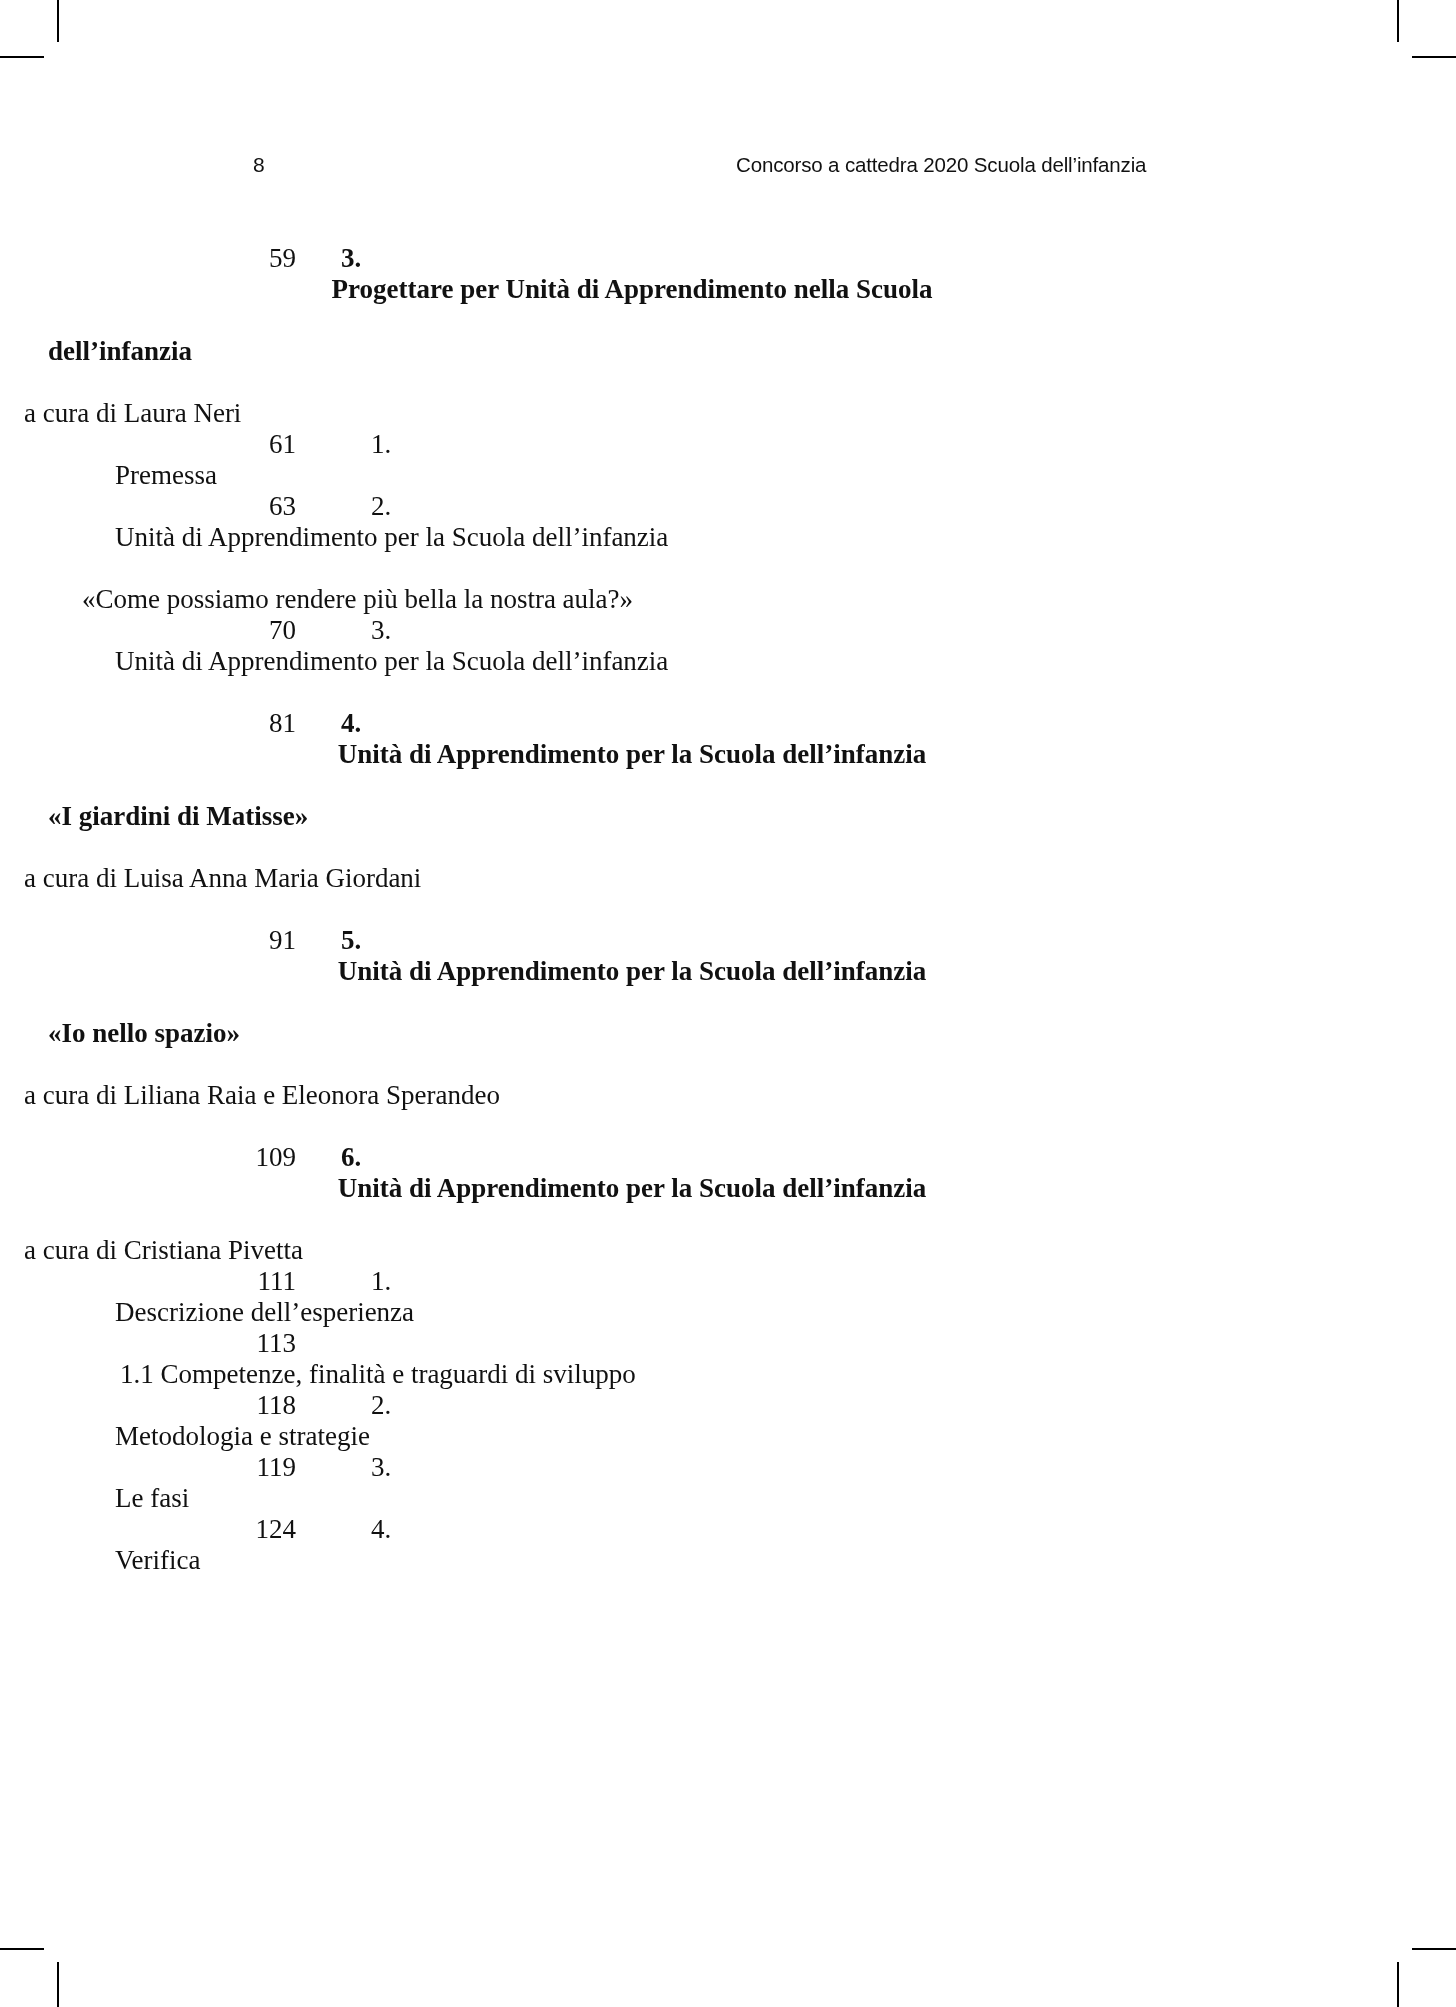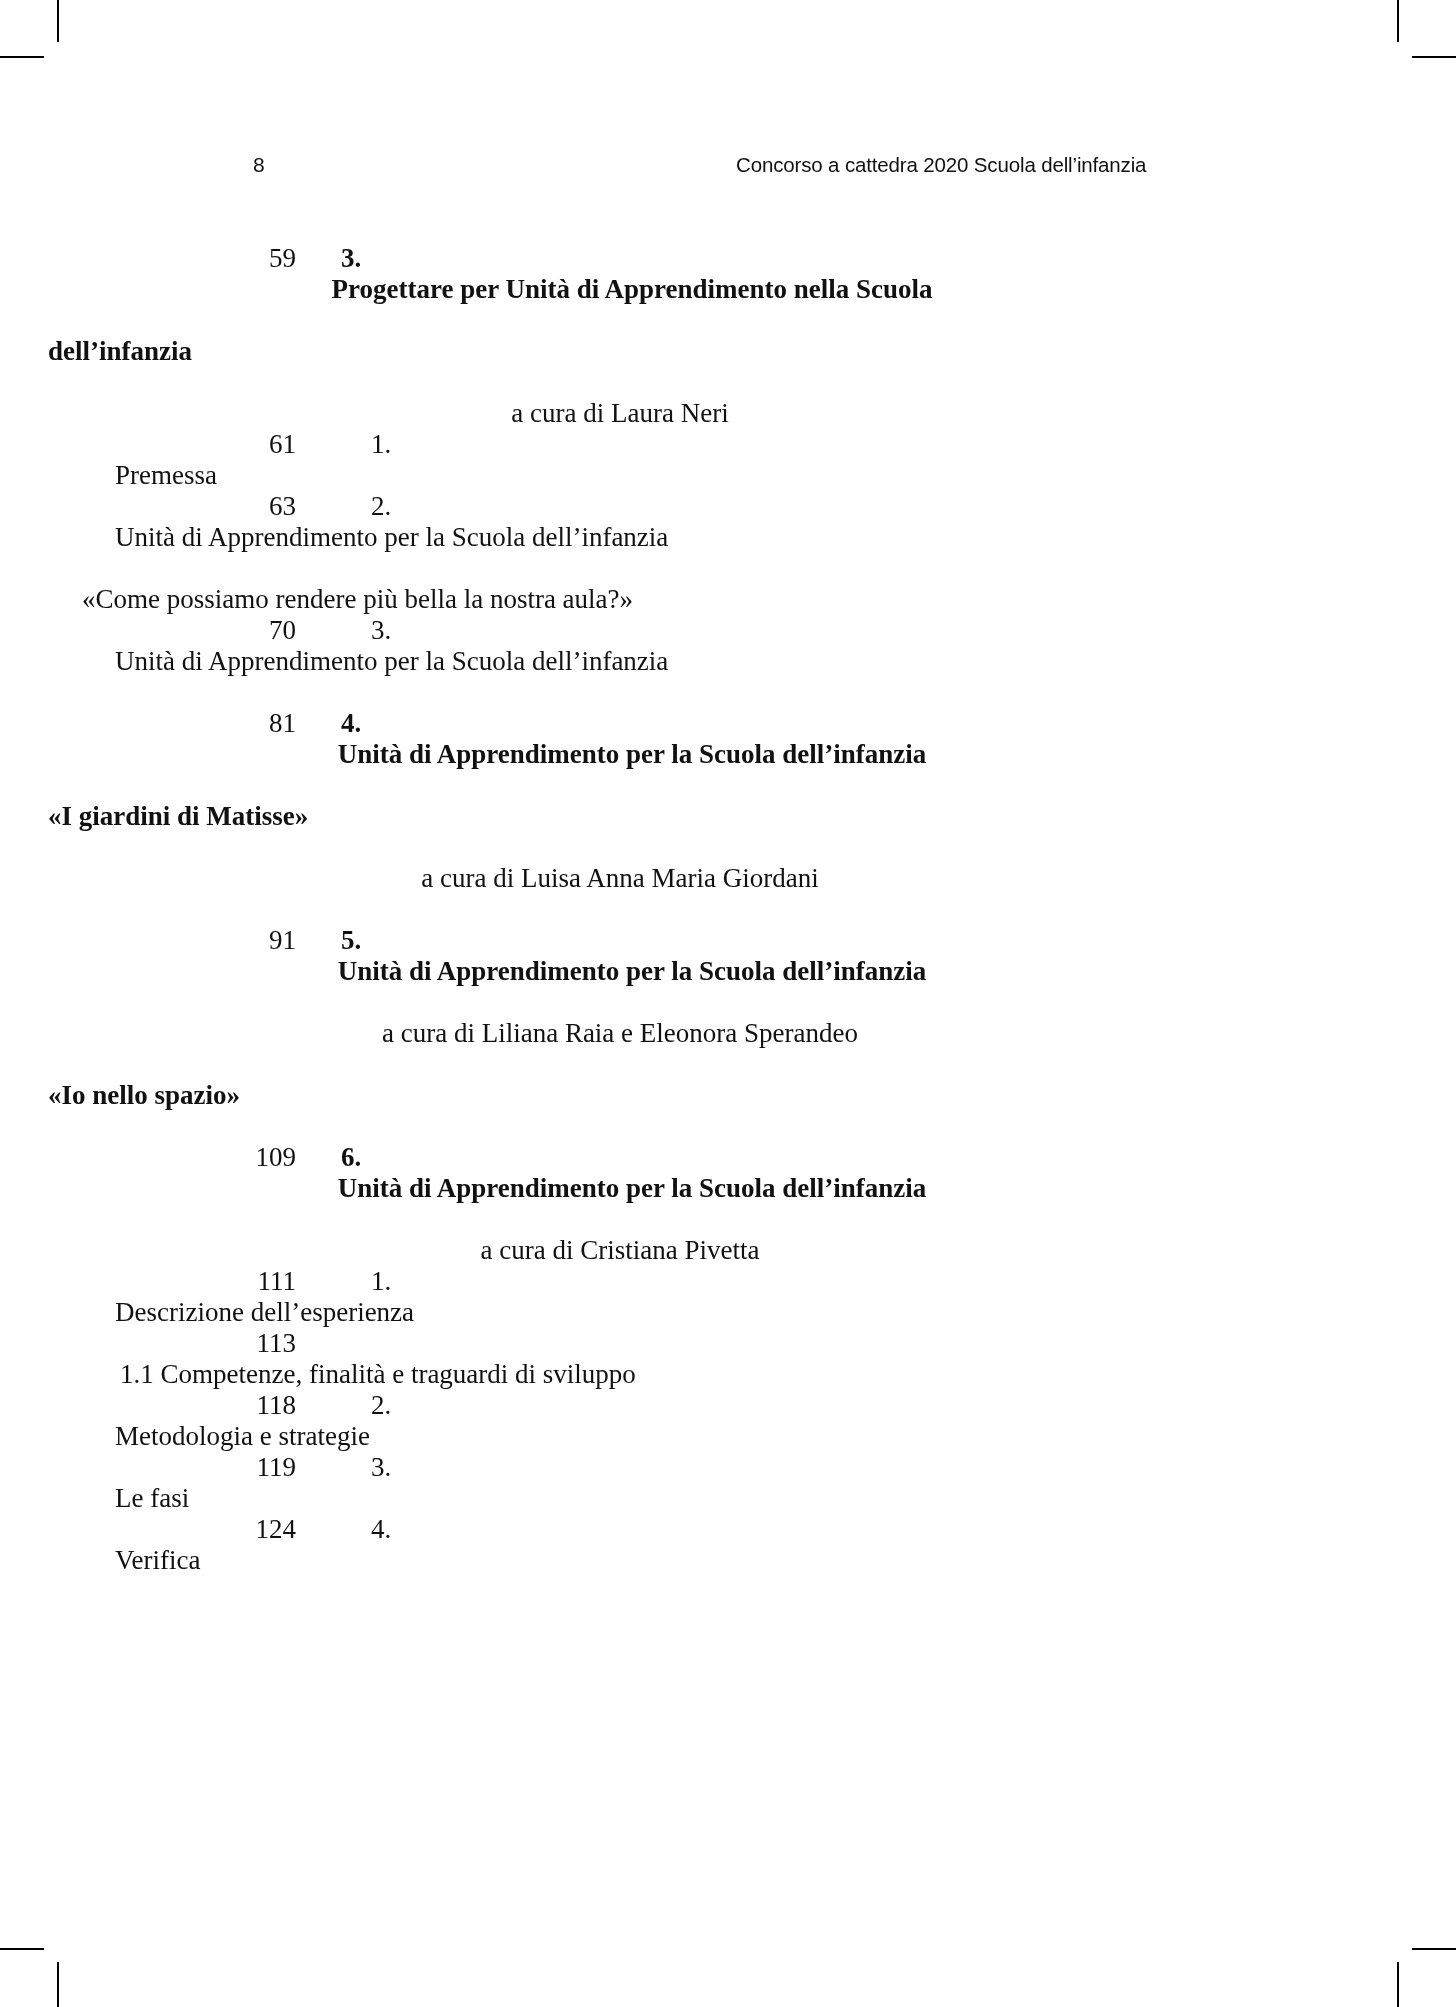--- a/index.html
+++ b/index.html
@@ -107,21 +107,21 @@
   .lvl-chapter .rowbody { font-weight: bold; }
   .lvl-chapter .num { left: 0; width: 44px; }
   .lvl-chapter .txt { margin-left: 48px; text-align: center; }
 
   
   .lvl-chapter-cont .rowbody { font-weight: bold; }
   .lvl-chapter-cont .txt { margin-left: 48px; }
 
   
   .lvl-byline .rowbody { font-weight: 400; }
-  .lvl-byline .txt { margin-left: 24px; text-align: center; }
+  .lvl-byline .txt { margin-left: 24px; }
 
   
   .lvl-sub .rowbody { font-weight: 400; }
   .lvl-sub .num { left: 30px; width: 44px; }
   .lvl-sub .txt { margin-left: 115px; }
 
   
   .lvl-sub-cont .rowbody { font-weight: 400; }
   .lvl-sub-cont .txt { margin-left: 82px; }
 
@@ -157,22 +157,22 @@
       <div class="toc-row lvl-sub"><span class="pagenum">61</span><span class="rowbody"><span class="num">1.</span><span class="txt">Premessa</span></span></div>
       <div class="toc-row lvl-sub"><span class="pagenum">63</span><span class="rowbody"><span class="num">2.</span><span class="txt">Unità di Apprendimento per la Scuola dell’infanzia</span></span></div>
       <div class="toc-row lvl-sub-cont"><span class="pagenum"></span><span class="rowbody"><span class="num"></span><span class="txt">«Come possiamo rendere più bella la nostra aula?»</span></span></div>
       <div class="toc-row lvl-sub"><span class="pagenum">70</span><span class="rowbody"><span class="num">3.</span><span class="txt">Unità di Apprendimento per la Scuola dell’infanzia</span></span></div>
       <div class="gap"></div>
       <div class="toc-row lvl-chapter"><span class="pagenum">81</span><span class="rowbody"><span class="num">4.</span><span class="txt">Unità di Apprendimento per la Scuola dell’infanzia</span></span></div>
       <div class="toc-row lvl-chapter-cont"><span class="pagenum"></span><span class="rowbody"><span class="num"></span><span class="txt">«I giardini di Matisse»</span></span></div>
       <div class="toc-row lvl-byline"><span class="pagenum"></span><span class="rowbody"><span class="num"></span><span class="txt">a cura di Luisa Anna Maria Giordani</span></span></div>
       <div class="gap"></div>
       <div class="toc-row lvl-chapter"><span class="pagenum">91</span><span class="rowbody"><span class="num">5.</span><span class="txt">Unità di Apprendimento per la Scuola dell’infanzia</span></span></div>
+      <div class="toc-row lvl-chapter-cont"><span class="pagenum"></span><span class="rowbody"><span class="num"></span><span class="txt">«Io nello spazio»</span></span></div>
       <div class="toc-row lvl-byline"><span class="pagenum"></span><span class="rowbody"><span class="num"></span><span class="txt">a cura di Liliana Raia e Eleonora Sperandeo</span></span></div>
-      <div class="toc-row lvl-chapter-cont"><span class="pagenum"></span><span class="rowbody"><span class="num"></span><span class="txt">«Io nello spazio»</span></span></div>
       <div class="gap"></div>
       <div class="toc-row lvl-chapter"><span class="pagenum">109</span><span class="rowbody"><span class="num">6.</span><span class="txt">Unità di Apprendimento per la Scuola dell’infanzia</span></span></div>
       <div class="toc-row lvl-byline"><span class="pagenum"></span><span class="rowbody"><span class="num"></span><span class="txt">a cura di Cristiana Pivetta</span></span></div>
       <div class="toc-row lvl-sub"><span class="pagenum">111</span><span class="rowbody"><span class="num">1.</span><span class="txt">Descrizione dell’esperienza</span></span></div>
       <div class="toc-row lvl-subsub"><span class="pagenum">113</span><span class="rowbody"><span class="num"></span><span class="txt">1.1 Competenze, finalità e traguardi di sviluppo</span></span></div>
       <div class="toc-row lvl-sub"><span class="pagenum">118</span><span class="rowbody"><span class="num">2.</span><span class="txt">Metodologia e strategie</span></span></div>
       <div class="toc-row lvl-sub"><span class="pagenum">119</span><span class="rowbody"><span class="num">3.</span><span class="txt">Le fasi</span></span></div>
       <div class="toc-row lvl-sub"><span class="pagenum">124</span><span class="rowbody"><span class="num">4.</span><span class="txt">Verifica</span></span></div>
     </div>
 

